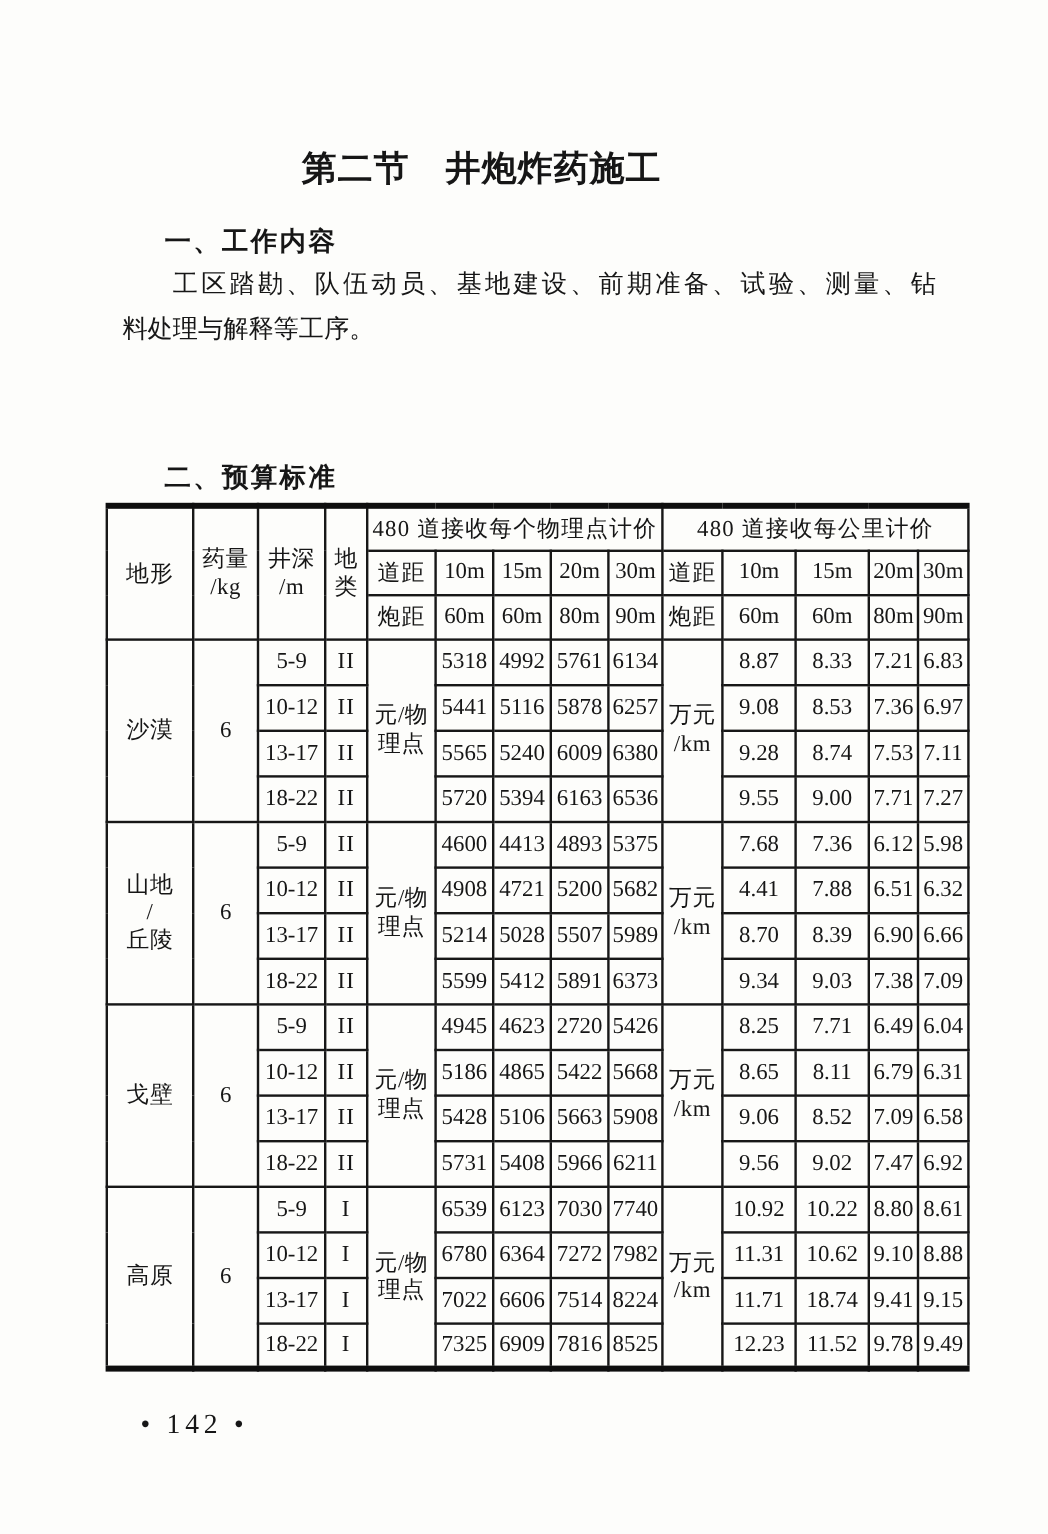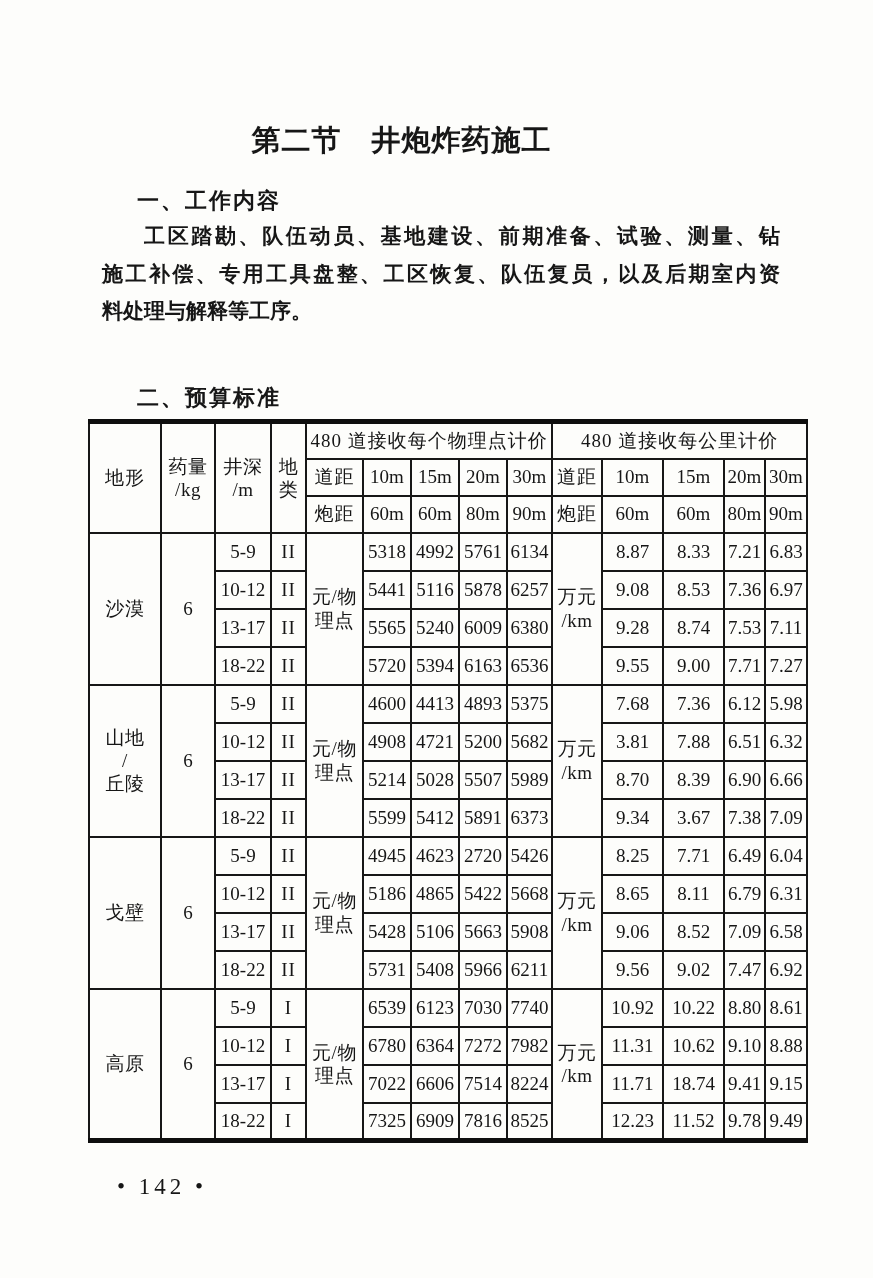--- a/index.html
+++ b/index.html
@@ -13,21 +13,21 @@
     position:absolute; top:121px; left:0; width:803px; text-align:center;
     font-size:29px; font-weight:bold; letter-spacing:1px;
   }
   .heading {
     position:absolute; left:137px; font-size:22px; font-weight:bold; letter-spacing:2px;
   }
   .heading-work   { top:186px; }
   .heading-budget { top:383px;font-family:Liberation Mono, monospace; }
   .para {
     position:absolute; top:218px; left:102px; width:678px;
-    font-size:21px; line-height:37.5px;font-weight:bold;
+    font-size:21px; line-height:37.5px;
   }
   .pline { text-align:justify; text-align-last:justify; }
   .pline-first { padding-left:42px; }
   .pline-last  { text-align-last:left; }
 
   table.budget {
     position:absolute; top:419px; left:88px;
     border-collapse:collapse; table-layout:fixed;
     border-top:5px solid #0e0e0e; border-bottom:5px solid #0e0e0e;
   }
@@ -51,21 +51,20 @@
 <body>
 
 <div class="page">
 
   <h1 class="title">第二节　井炮炸药施工</h1>
 
   <h2 class="heading heading-work">一、工作内容</h2>
 
   <div class="para">
     <div class="pline pline-first">工区踏勘、队伍动员、基地建设、前期准备、试验、测量、钻</div>
-    <div class="pline">施工补偿、专用工具盘整、工区恢复、队伍复员，以及后期室内资</div>
     <div class="pline pline-last">料处理与解释等工序。</div>
   </div>
 
   <h2 class="heading heading-budget">二、预算标准</h2>
 
   <table class="budget">
     <colgroup>
       <col style="width:72px">
         <col style="width:54px">
         <col style="width:56px">
@@ -195,21 +194,21 @@
         <td>6.12</td>
         <td>5.98</td>
       </tr>
       <tr>
         <td>10-12</td>
         <td class="cls">II</td>
         <td>4908</td>
         <td>4721</td>
         <td>5200</td>
         <td>5682</td>
-        <td>3.81</td>
+        <td>4.41</td>
         <td>7.88</td>
         <td>6.51</td>
         <td>6.32</td>
       </tr>
       <tr>
         <td>13-17</td>
         <td class="cls">II</td>
         <td>5214</td>
         <td>5028</td>
         <td>5507</td>
@@ -220,21 +219,21 @@
         <td>6.66</td>
       </tr>
       <tr>
         <td>18-22</td>
         <td class="cls">II</td>
         <td>5599</td>
         <td>5412</td>
         <td>5891</td>
         <td>6373</td>
         <td>9.34</td>
-        <td>3.67</td>
+        <td>9.03</td>
         <td>7.38</td>
         <td>7.09</td>
       </tr>
 
       <tr>
         <td rowspan="4" class="pre">戈壁</td>
         <td rowspan="4">6</td>
         <td>5-9</td>
         <td class="cls">II</td>
         <td rowspan="4" class="pre">元/物

